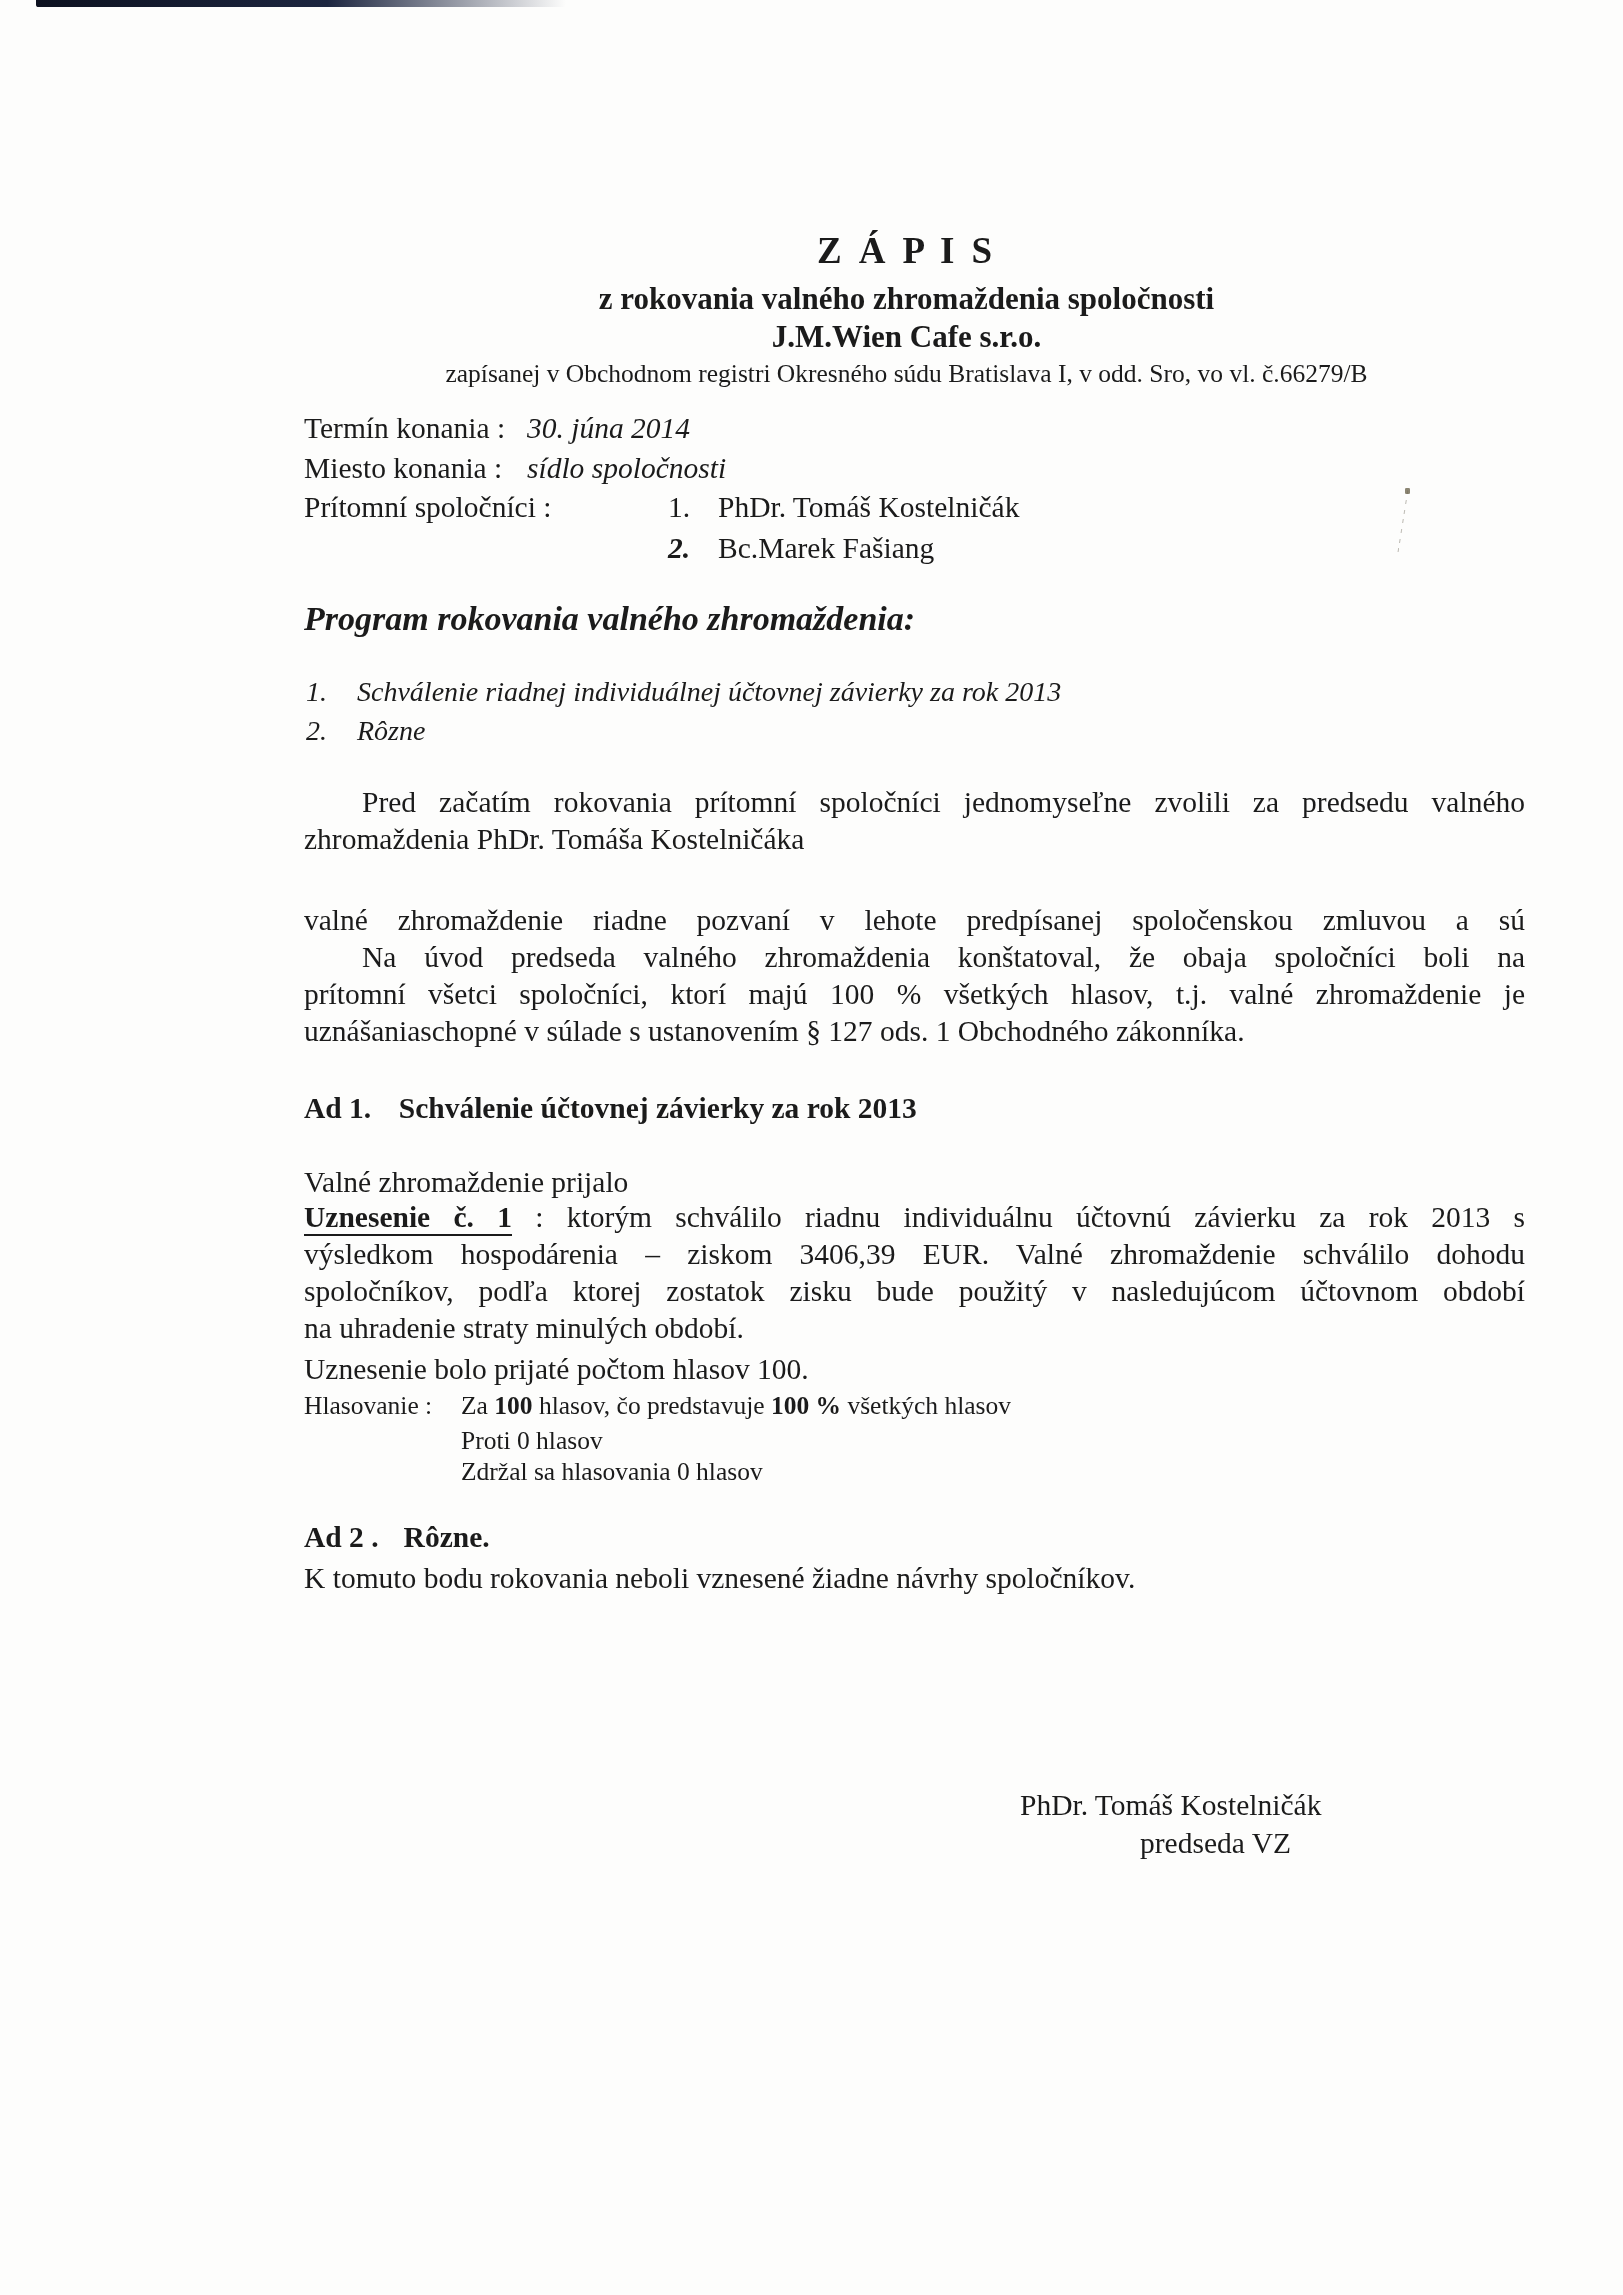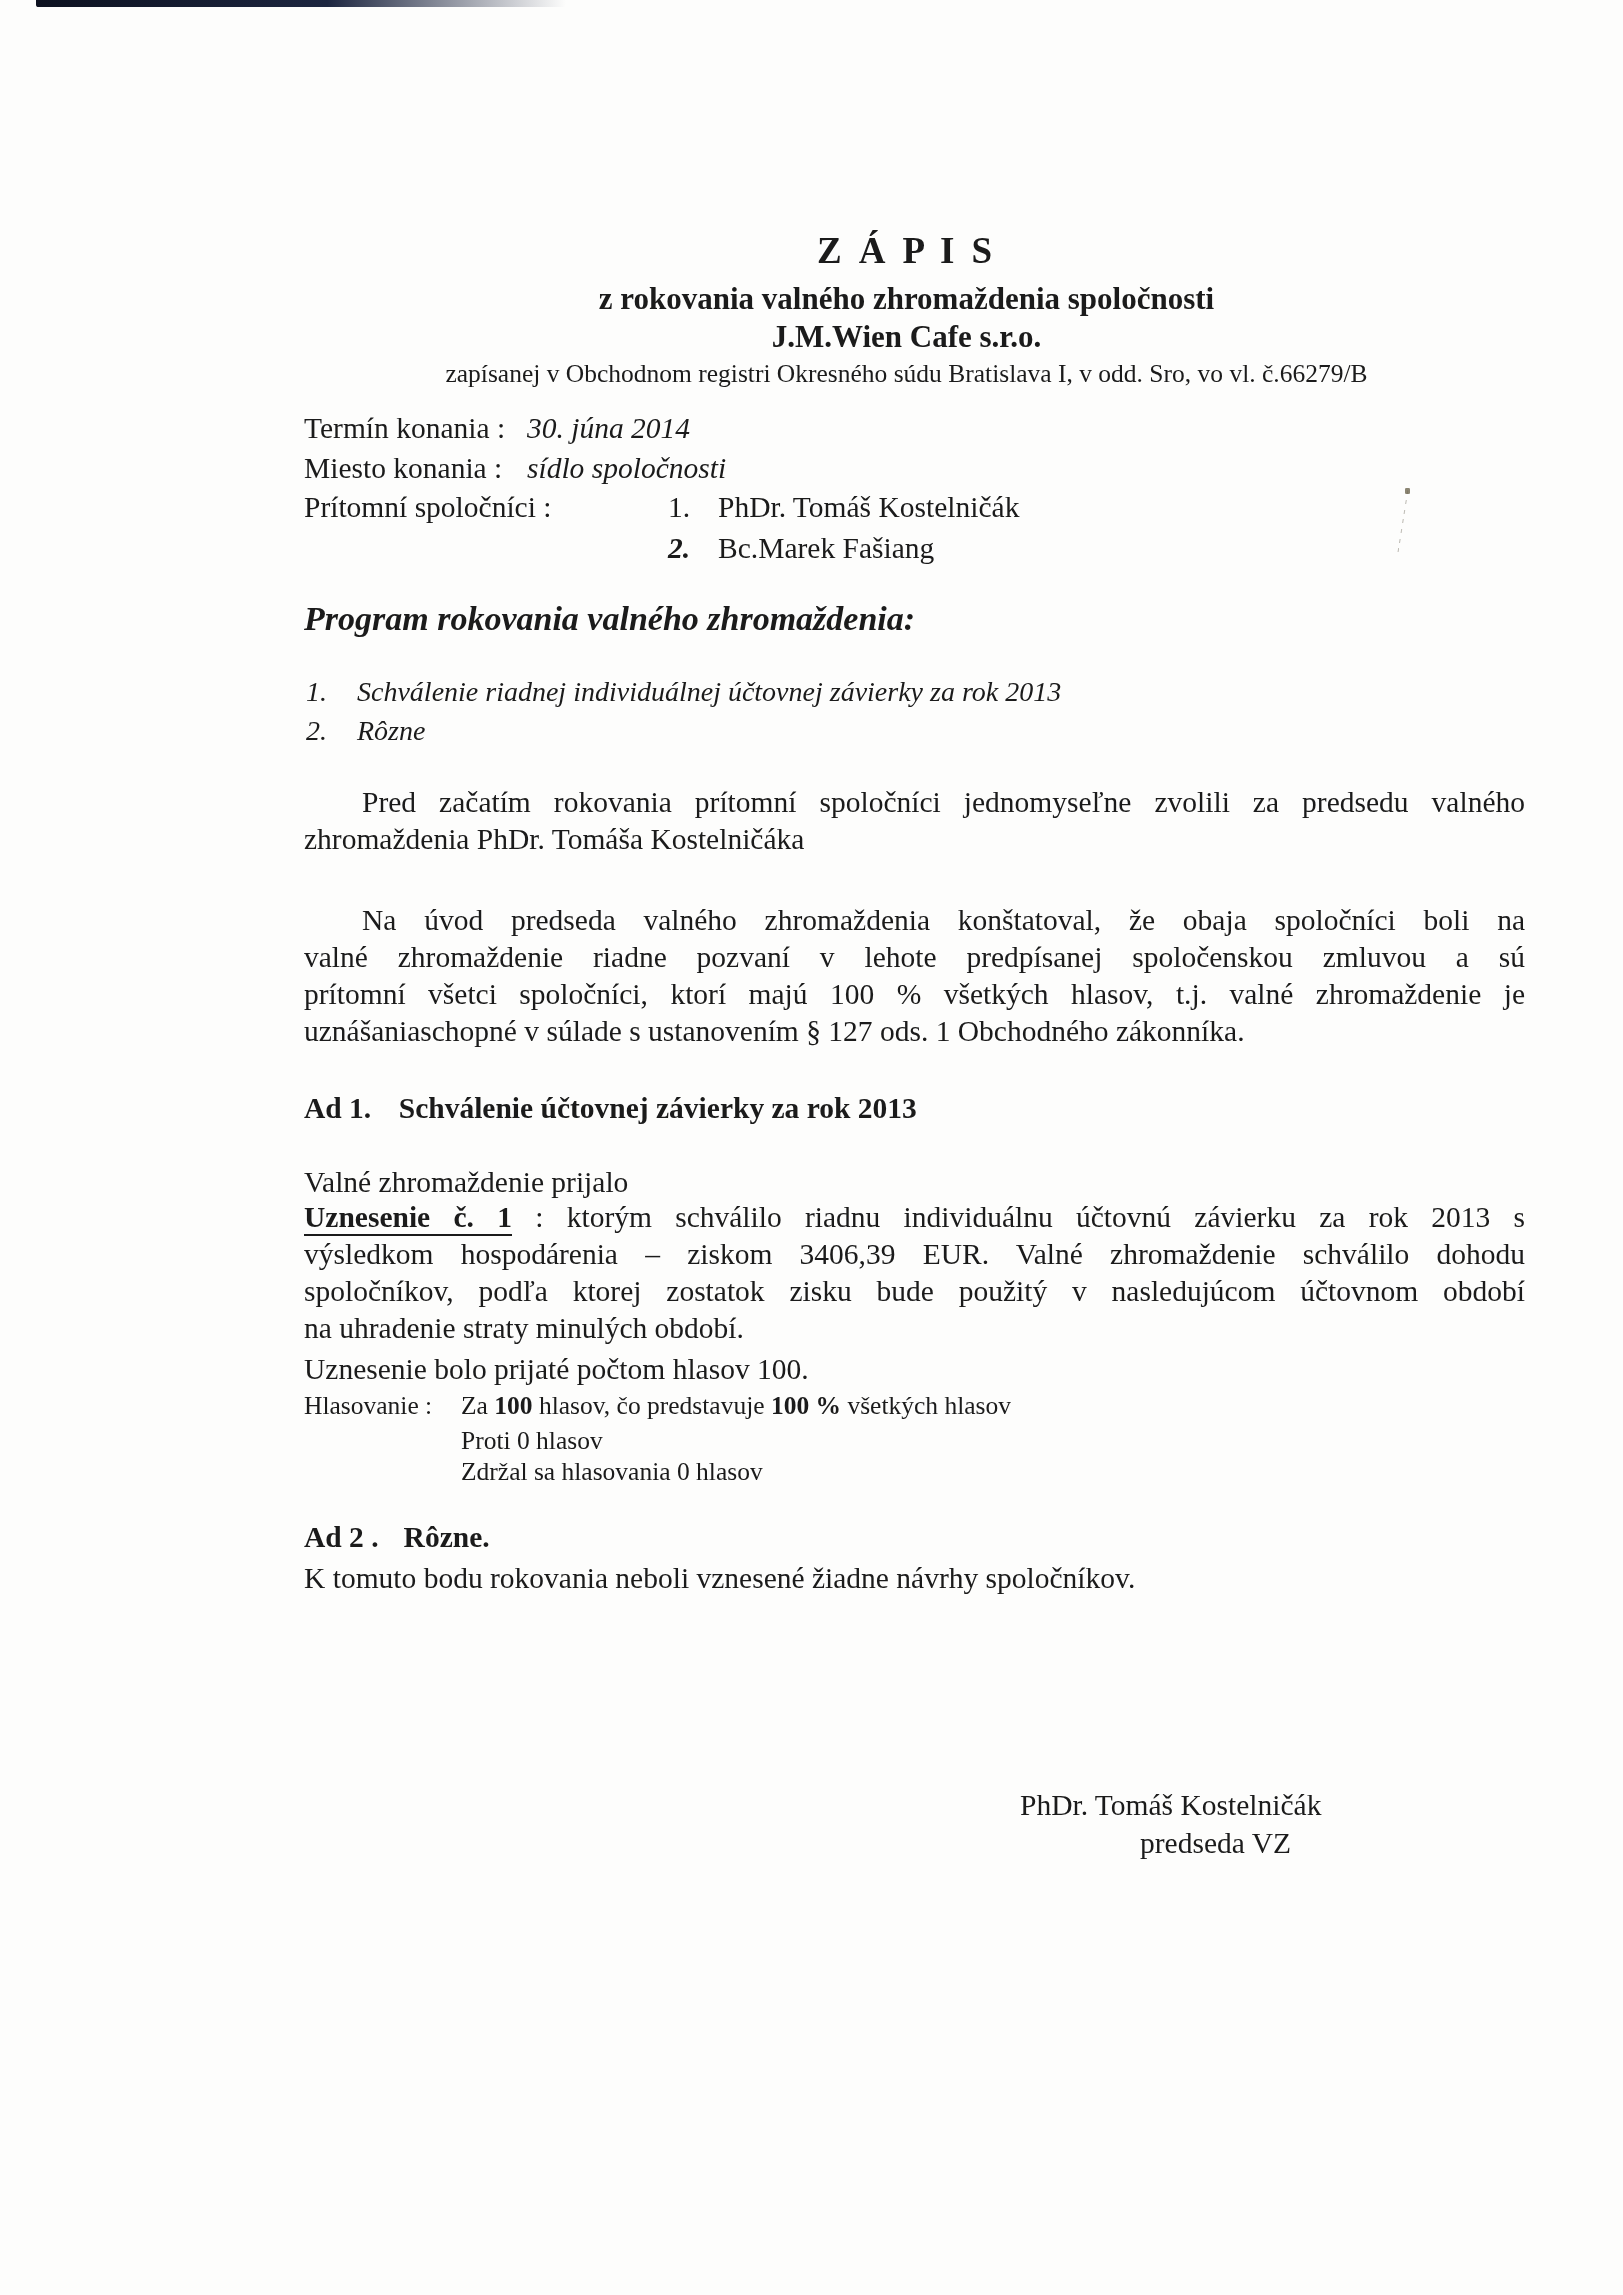--- a/index.html
+++ b/index.html
@@ -125,22 +125,22 @@
   <div class="abs agenda-item nowrap" style="top:712px; left:306px">
     <span class="agenda-num">2.</span><span>Rôzne</span>
   </div>
 
   <div class="para" style="top:784px">
     <div class="jl indent">Pred začatím rokovania prítomní spoločníci jednomyseľne zvolili za predsedu valného</div>
     <div class="ll">zhromaždenia PhDr. Tomáša Kostelničáka</div>
   </div>
 
   <div class="para" style="top:902px">
+    <div class="jl">valné zhromaždenie riadne pozvaní v lehote predpísanej spoločenskou zmluvou a sú</div>
     <div class="jl indent">Na úvod predseda valného zhromaždenia konštatoval, že obaja spoločníci boli na</div>
-    <div class="jl">valné zhromaždenie riadne pozvaní v lehote predpísanej spoločenskou zmluvou a sú</div>
     <div class="jl">prítomní všetci spoločníci, ktorí majú 100 % všetkých hlasov, t.j. valné zhromaždenie je</div>
     <div class="ll">uznášaniaschopné v súlade s ustanovením § 127 ods. 1 Obchodného zákonníka.</div>
   </div>
 
   <div class="abs sec-heading nowrap" style="top:1092px; left:304px">
     <span>Ad 1.</span><span class="sec-title-gap">Schválenie účtovnej závierky za rok 2013</span>
   </div>
 
   <div class="abs bodyline nowrap" style="top:1164px; left:304px">Valné zhromaždenie prijalo</div>
 

